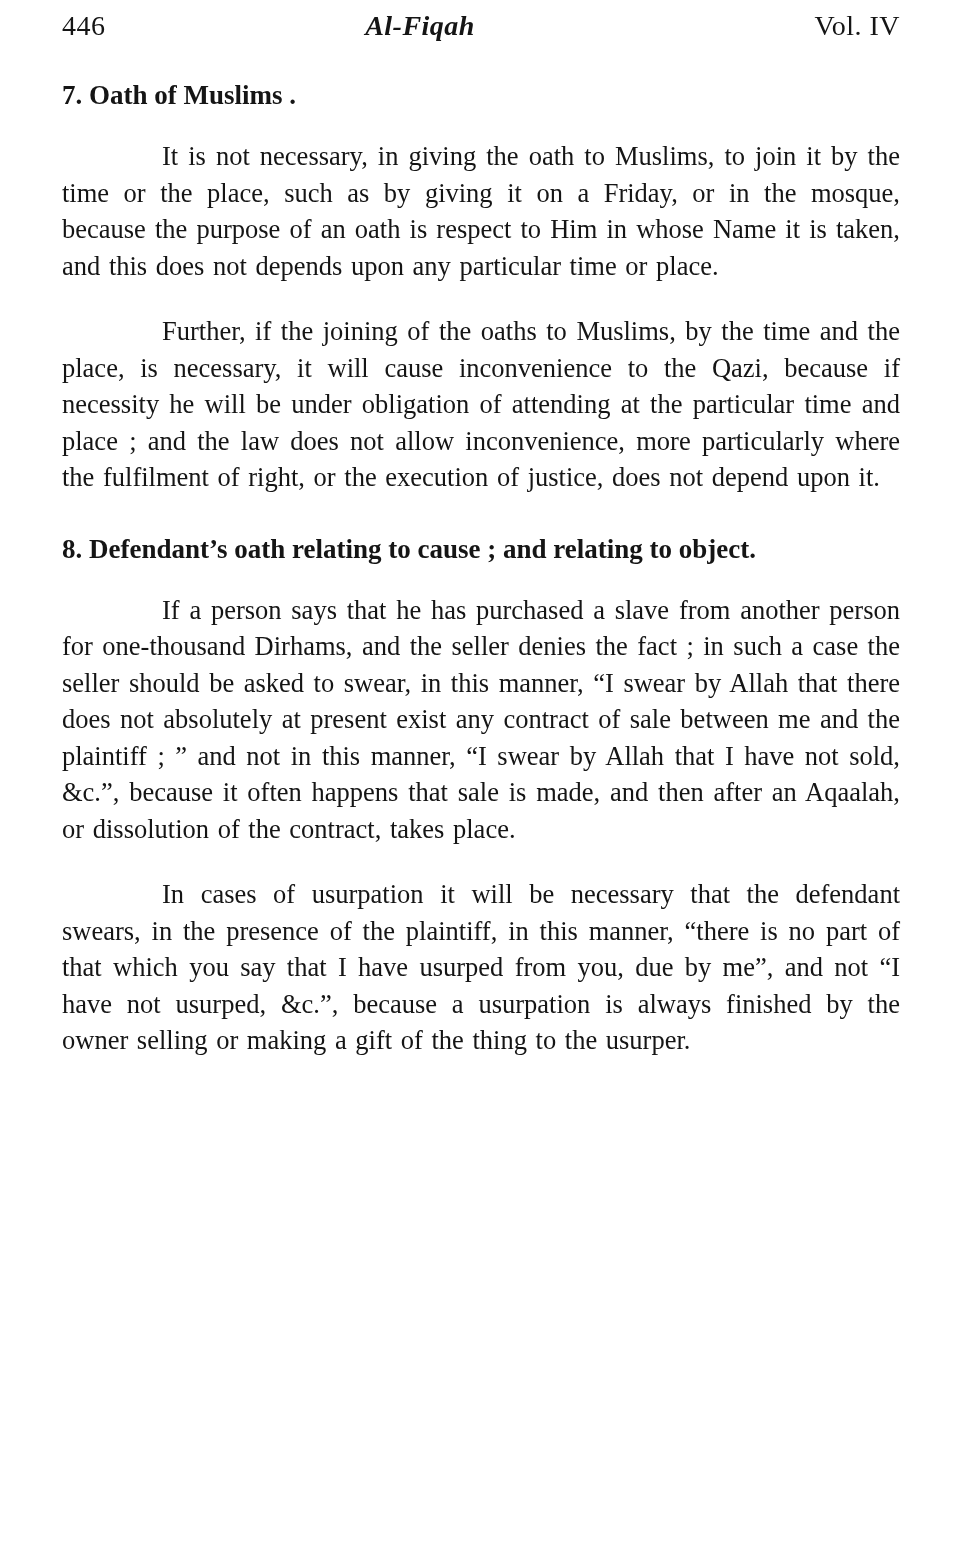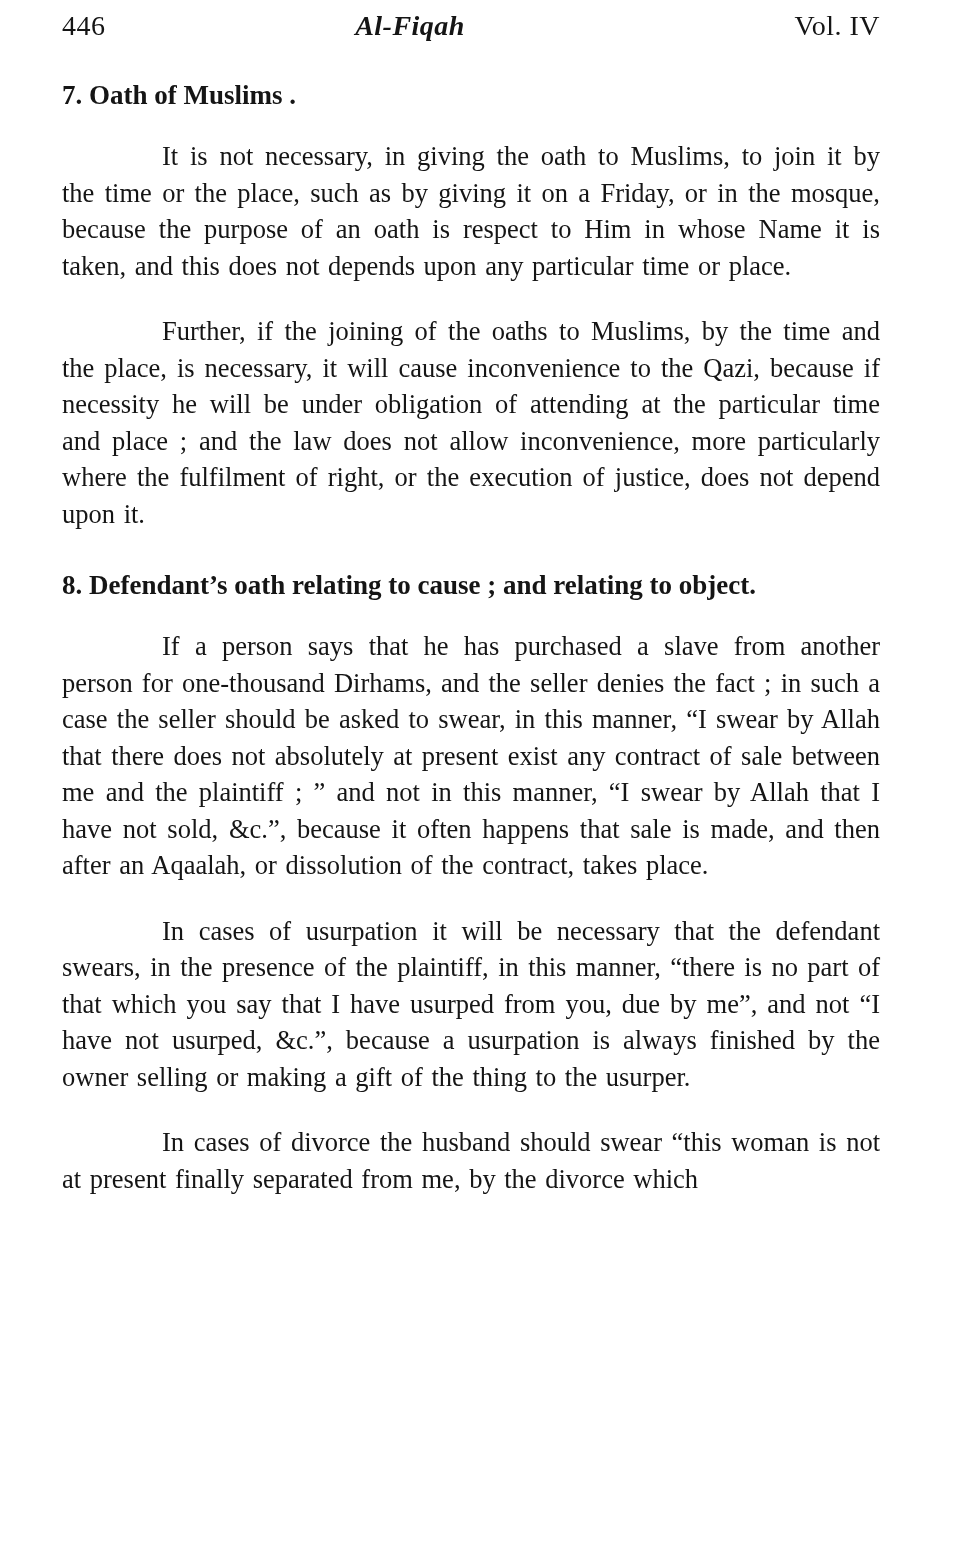--- a/index.html
+++ b/index.html
@@ -7,21 +7,21 @@
     padding: 0;
     background: #ffffff;
     width: 960px;
     height: 1550px;
     overflow: hidden;
   }
   .page {
     box-sizing: border-box;
     width: 960px;
     height: 1550px;
-    padding: 10px 80px 0 62px;
+    padding: 10px 60px 0 62px;
     font-family: "Liberation Serif", "DejaVu Serif", serif;
     color: #151515;
   }
   .page-header {
     display: flex;
     align-items: baseline;
     justify-content: space-between;
     font-size: 28px;
     margin-bottom: 26px;
   }
@@ -73,15 +73,14 @@
 
   <p class="para">Further, if the joining of the oaths to Muslims, by the time and the place, is necessary, it will cause inconvenience to the Qazi, because if necessity he will be under obligation of attending at the particular time and place ; and the law does not allow inconvenience, more particularly where the fulfilment of right, or the execution of justice, does not depend upon it.</p>
 
   <div class="heading">8.  Defendant’s oath relating to cause ; and relating to object.</div>
 
   <p class="para">If a person says that he has purchased a slave from another person for one-thousand Dirhams, and the seller denies the fact ; in such a case the seller should be asked to swear, in this manner, “I swear by Allah that there does not absolutely at present exist any contract of sale between me and the plaintiff ; ” and not in this manner, “I swear by Allah that I have not sold, &amp;c.”, because it often happens that sale is made, and then after an Aqaalah, or dissolution of the contract, takes place.</p>
 
   <p class="para">In cases of usurpation it will be necessary that the defendant swears, in the presence of the plaintiff, in this manner, “there is no part of that which you say that I have usurped from you, due by me”, and not “I have not usurped, &amp;c.”, because a usurpation is always finished by the owner selling or making a gift of the thing to the usurper.</p>
 
 
-  <p class="para last">In cases of divorce the husband should swear “this woman is not at present  finally separated from me, by  the  divorce which</p>
 
 </div>
 
 </body></html>

